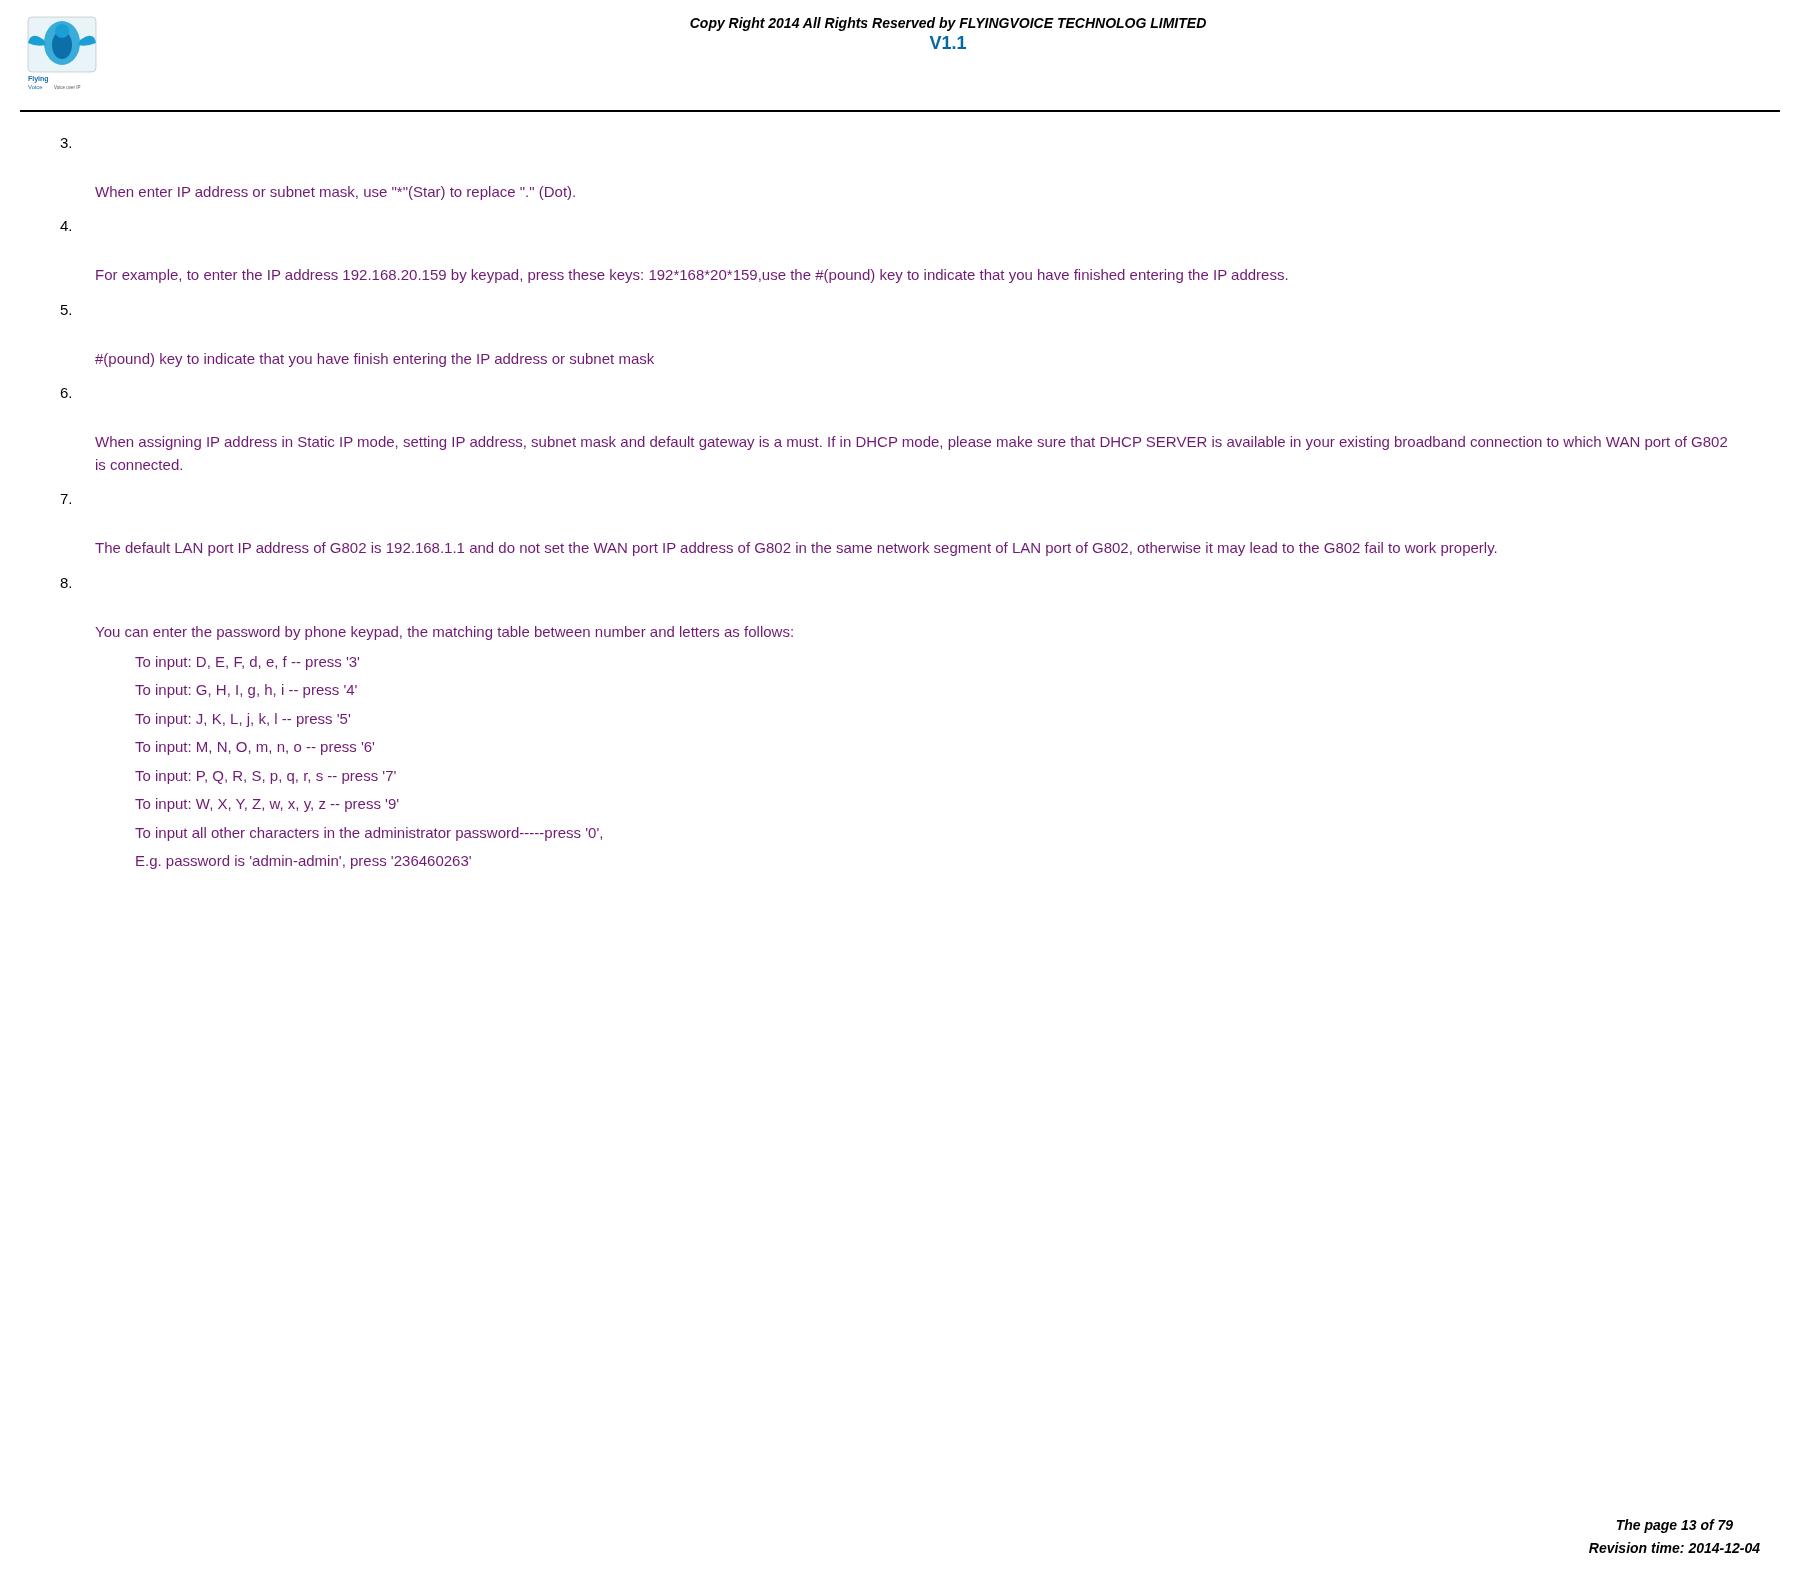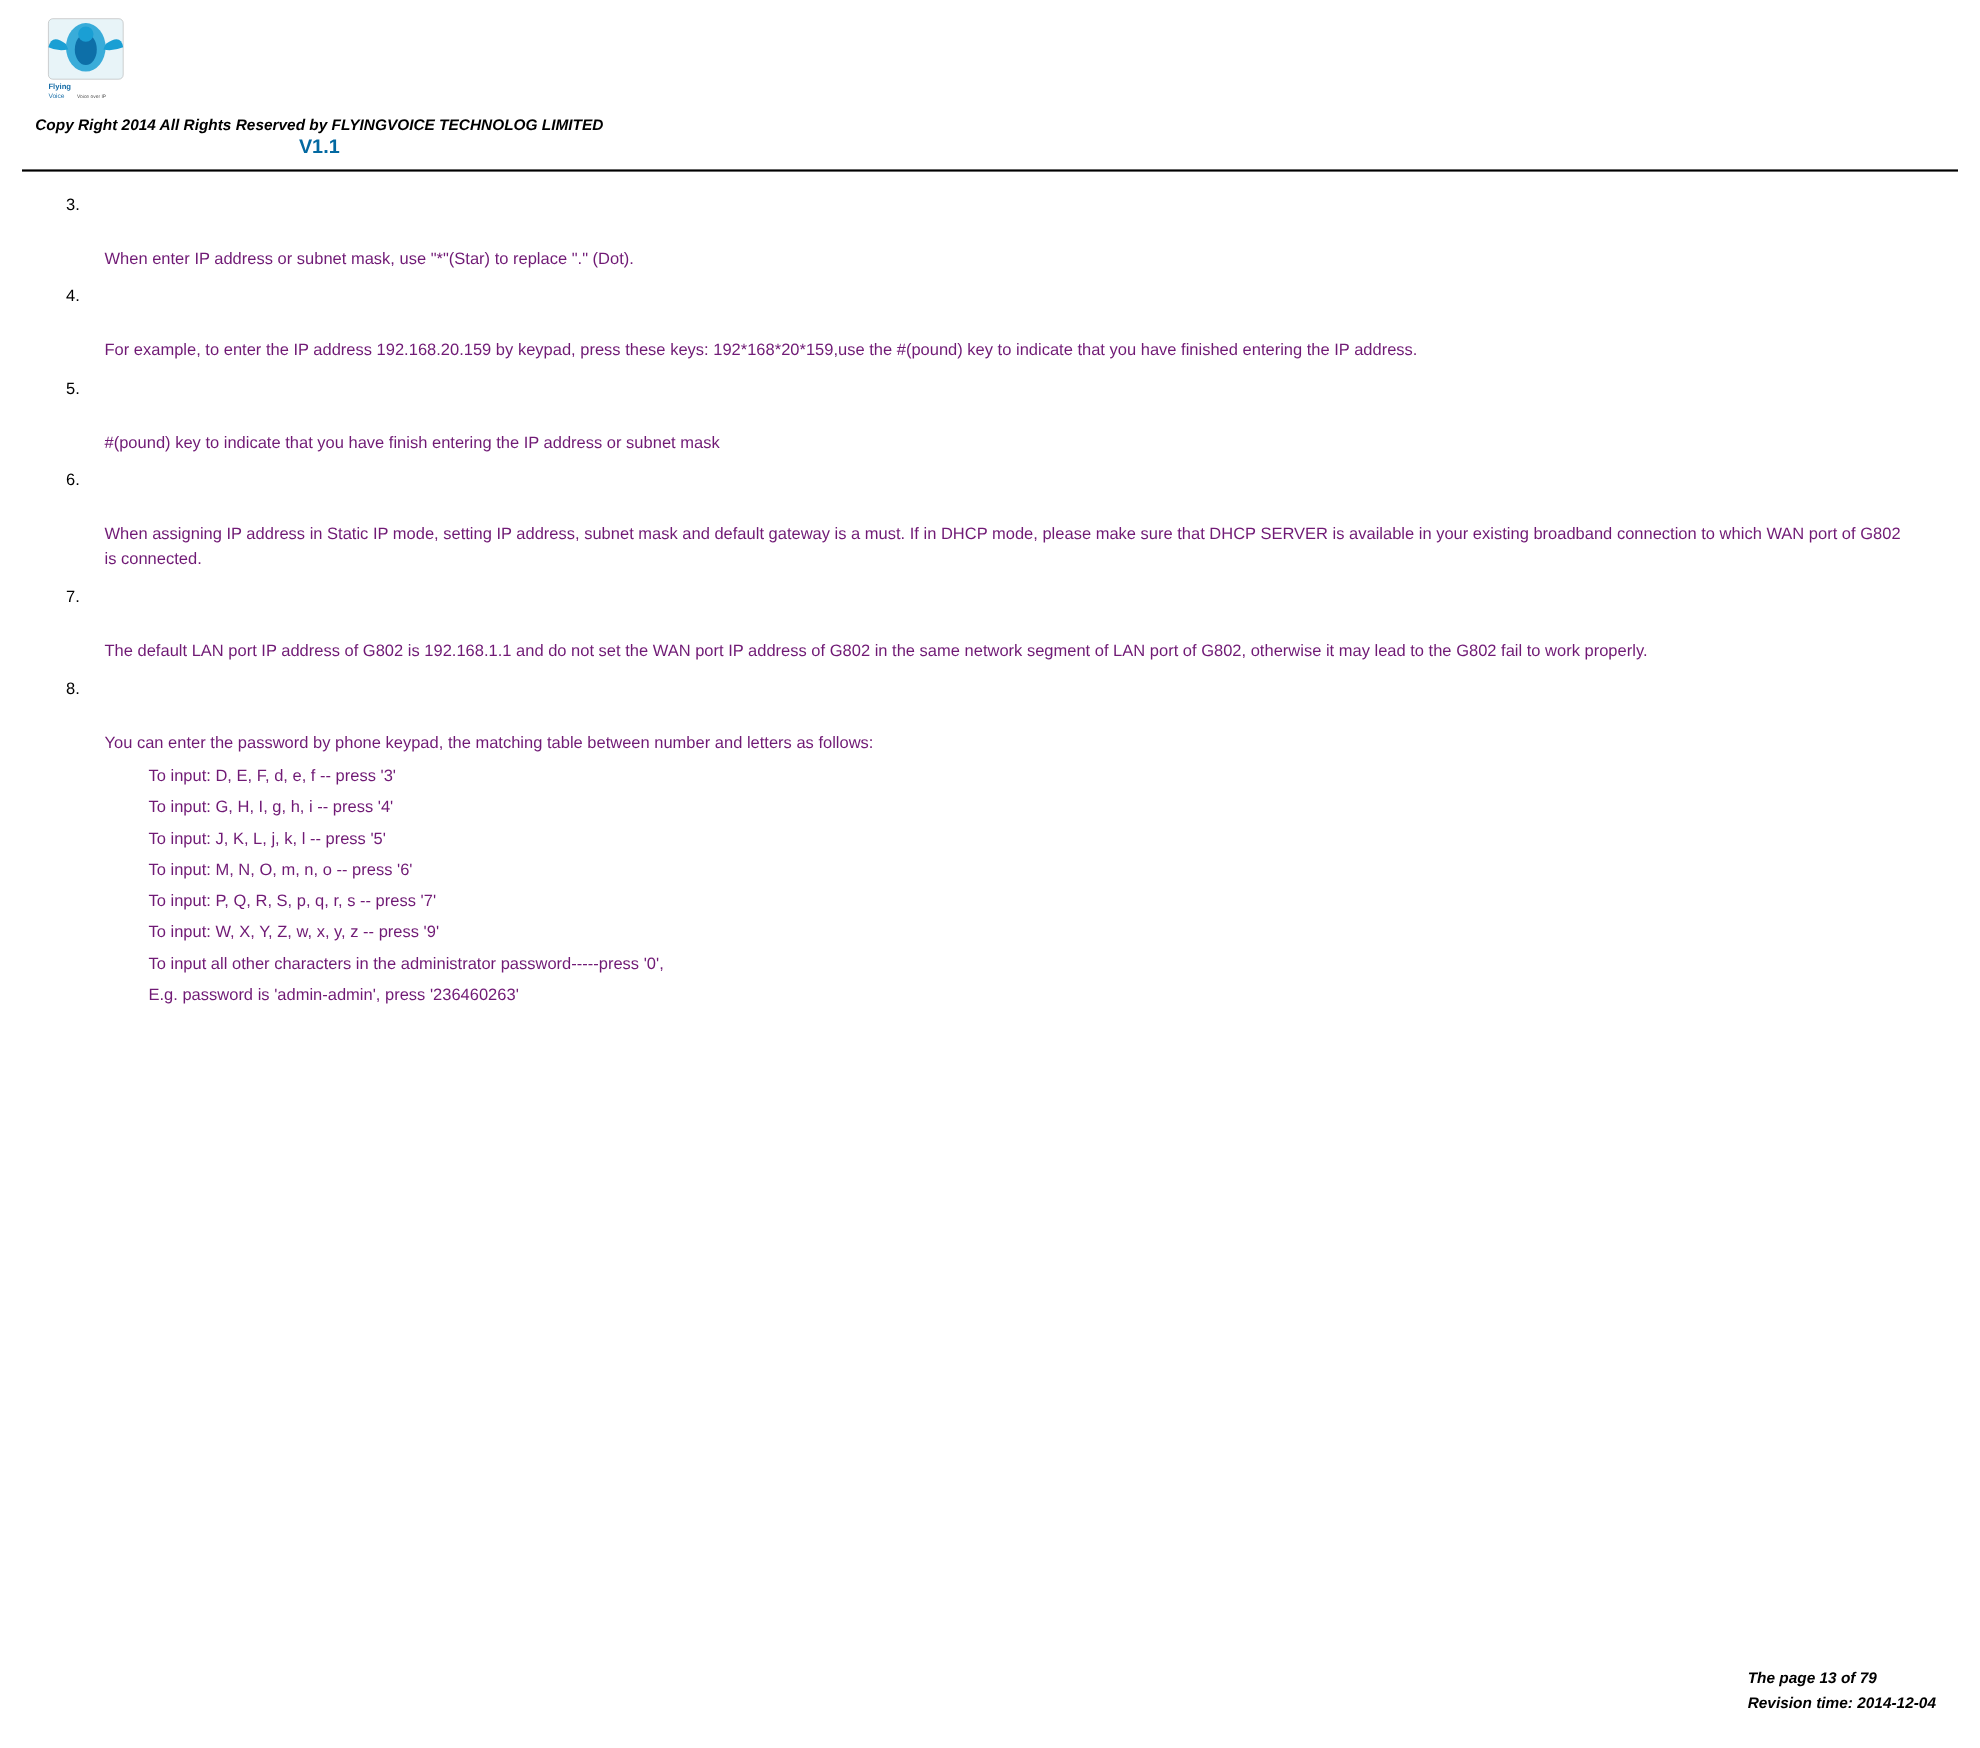--- a/index.html
+++ b/index.html
@@ -24,23 +24,22 @@
       background: #ffffff;
       padding: 0;
       position: relative;
     }
 
     
     .header {
       display: flex;
       align-items: flex-start;
       justify-content: center;
-      padding: 10px 40px 10px 32px;
+      padding: 10px 40px 10px 16px;
       border-bottom: none;
-      flex-direction: column;
     }
 
     .logo-area {
       width: 120px;
       height: 90px;
       display: flex;
       align-items: center;
       justify-content: center;
     }
 
@@ -120,21 +119,21 @@
       margin-bottom: 6px;
       line-height: 1.5;
       font-size: 15px;
     }
 
     
     .footer {
       position: absolute;
       bottom: 30px;
       right: 40px;
-      text-align: left;
+      text-align: center;
     }
 
     .footer-text {
       font-size: 14px;
       font-style: italic;
       font-weight: bold;
       color: #000;
       display: block;
       line-height: 1.6;
     }

